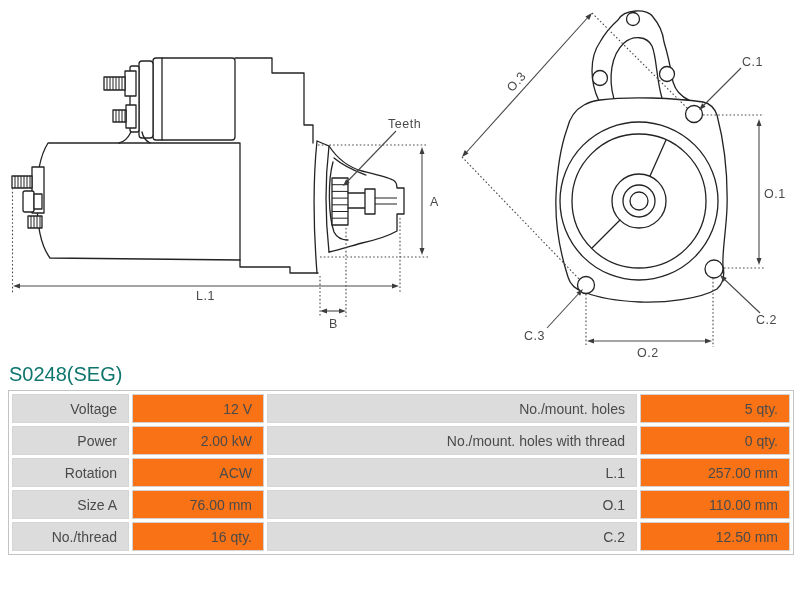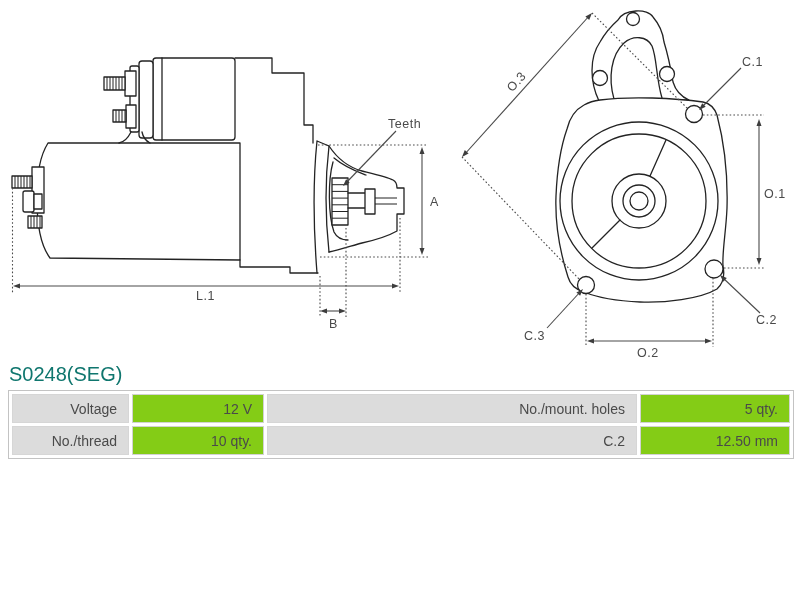--- a/index.html
+++ b/index.html
@@ -16,21 +16,21 @@
   .ah{fill:#3d3d3d;stroke:none;}
   .dimtext{font-family:"Liberation Sans",sans-serif;font-size:12.5px;fill:#4a4a4a;letter-spacing:.5px;}
   
   .part-title{margin:3px 0 5px 9px;font-size:20px;font-weight:400;line-height:22px;}
   
   .spec-table{border-collapse:separate;border-spacing:3px;background:#fff;
     border:1px solid #c3c3c3;table-layout:fixed;width:784px;margin-left:8px;}
   .spec-table td{height:27px;padding:0 11px;font-size:14px;color:#4a4a4a;
     text-align:right;white-space:nowrap;overflow:hidden;}
   .spec-table td.lab{background:#dcdcdc;border:1px solid #d6d6d6;}
-  .spec-table td.val{background:#84cc16;border:1px solid #d2d2d2;}
+  .spec-table td.val{background:#f97316;border:1px solid #d2d2d2;}
 </style>
 </head>
 <body>
 
 <div class="page">
 
   <div class="drawing-wrap">
   <svg width="800" height="360" viewBox="0 0 800 360">
 
     <g>
@@ -186,21 +186,39 @@
         <col style="width:150px">
     </colgroup>
     <tbody>
       <tr>
         <td class="lab">Voltage</td>
         <td class="val">12 V</td>
         <td class="lab">No./mount. holes</td>
         <td class="val">5 qty.</td>
       </tr>
       <tr>
+        <td class="lab">Power</td>
+        <td class="val">2.00 kW</td>
+        <td class="lab">No./mount. holes with thread</td>
+        <td class="val">0 qty.</td>
+      </tr>
+      <tr>
+        <td class="lab">Rotation</td>
+        <td class="val">ACW</td>
+        <td class="lab">L.1</td>
+        <td class="val">257.00 mm</td>
+      </tr>
+      <tr>
+        <td class="lab">Size A</td>
+        <td class="val">76.00 mm</td>
+        <td class="lab">O.1</td>
+        <td class="val">110.00 mm</td>
+      </tr>
+      <tr>
         <td class="lab">No./thread</td>
-        <td class="val">10 qty.</td>
+        <td class="val">16 qty.</td>
         <td class="lab">C.2</td>
         <td class="val">12.50 mm</td>
       </tr>
     </tbody>
   </table>
 
 </div>
 
 </body></html>

